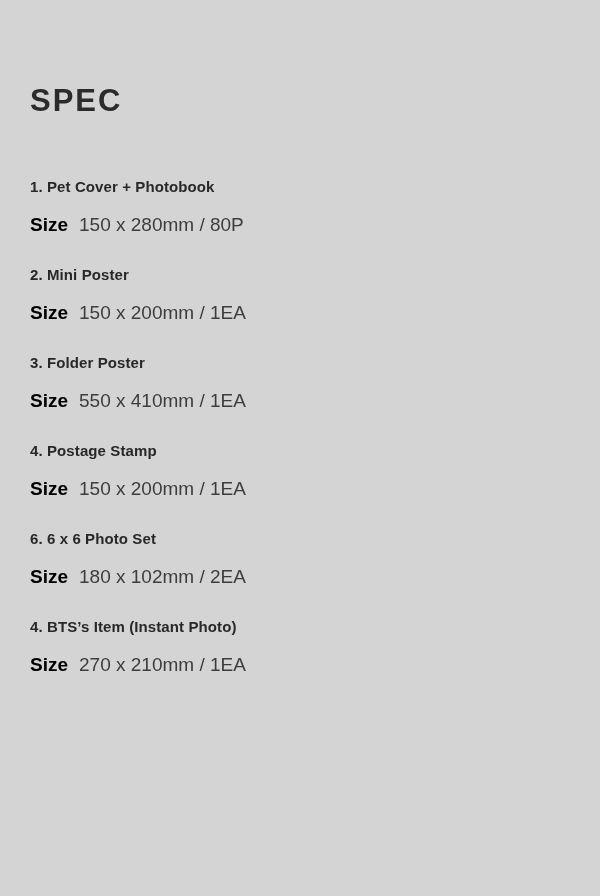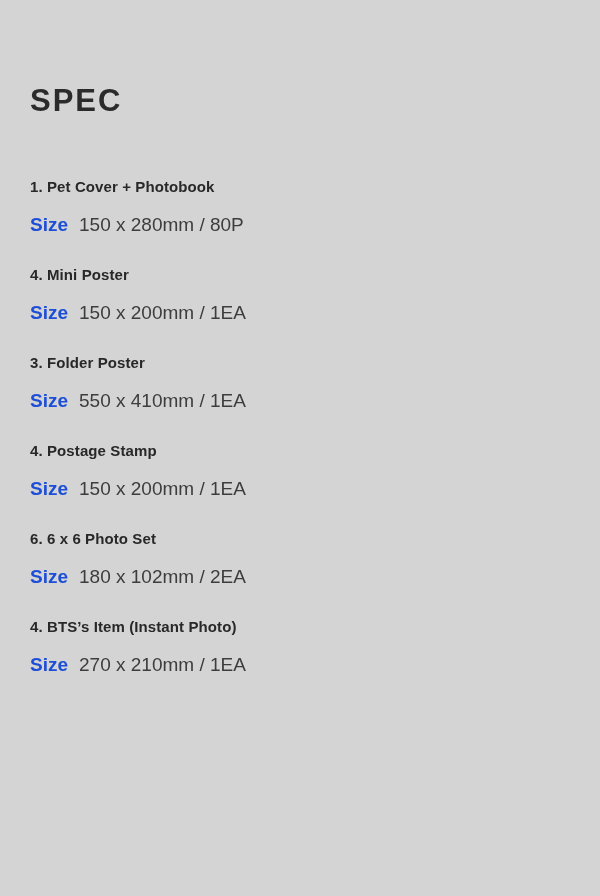--- a/index.html
+++ b/index.html
@@ -44,41 +44,41 @@
   .item-size {
     margin-top: 21px;
     font-size: 19px;
     line-height: 1;
     font-weight: 400;
     color: #3d3d3d;
     white-space: nowrap;
   }
   .size-label {
     font-weight: 700;
-    color: #1d4ed8;
+    color: #000000;
     margin-right: 11px;
   }
 </style>
 </head>
 <body>
 
 <div class="page">
   <h1 class="page-title">SPEC</h1>
 
   <div class="items">
 
     <div class="item">
       <div class="item-title">1. Pet Cover + Photobook</div>
       <div class="item-size">
         <span class="size-label">Size</span><span>150 x 280mm / 80P</span>
       </div>
     </div>
 
     <div class="item">
-      <div class="item-title">4. Mini Poster</div>
+      <div class="item-title">2. Mini Poster</div>
       <div class="item-size">
         <span class="size-label">Size</span><span>150 x 200mm / 1EA</span>
       </div>
     </div>
 
     <div class="item">
       <div class="item-title">3. Folder Poster</div>
       <div class="item-size">
         <span class="size-label">Size</span><span>550 x 410mm / 1EA</span>
       </div>

